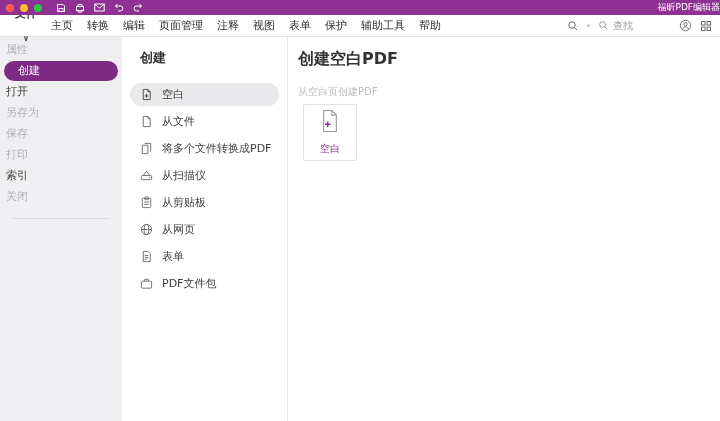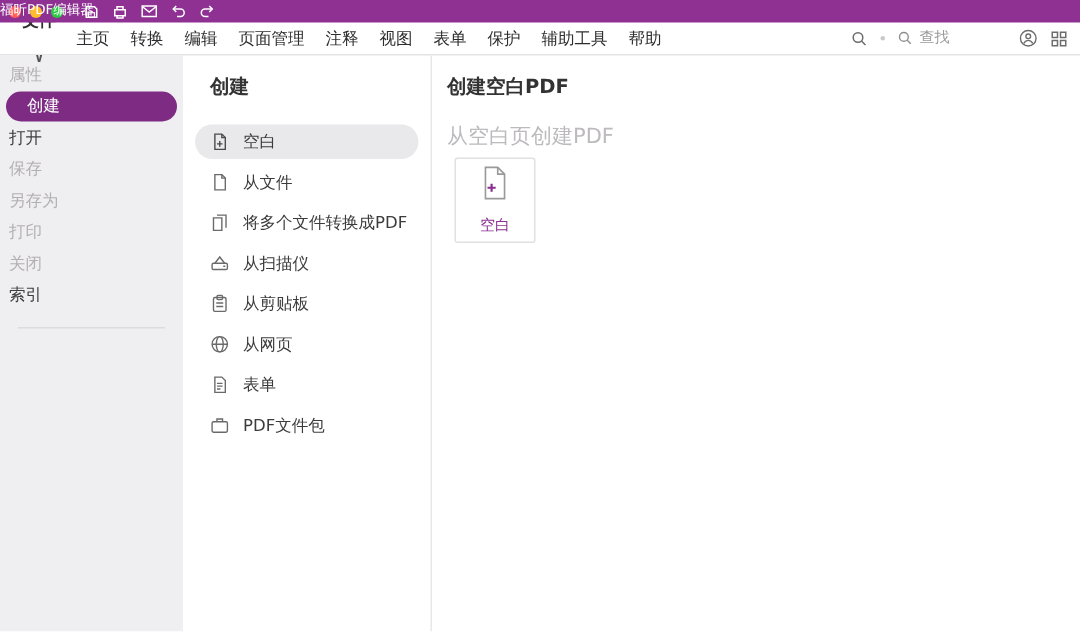--- a/index.html
+++ b/index.html
@@ -10,21 +10,21 @@
   .titlebar { height:15px; background:#8e3192; display:flex; align-items:center;
     position:relative; padding:0 6px; }
   .traffic { display:flex; gap:6px; align-items:center; margin-right:14px; }
   .light { width:8px; height:8px; border-radius:50%; display:inline-block; }
   .light.red { background:#ff5f57; }
   .light.yellow { background:#febc2e; }
   .light.green { background:#28c840; }
   .tb-icons { display:flex; gap:9px; align-items:center; }
   .tb-btn { display:inline-flex; align-items:center; justify-content:center; }
   .tb-btn svg { display:block; }
-  .tb-title { position:absolute; left:0; right:0; text-align:left; color:#fff;
+  .tb-title { position:absolute; left:0; right:0; text-align:right; color:#fff;
     font-size:9px; line-height:15px; pointer-events:none; }
 
   
   .menubar { height:22px; background:#fff; border-bottom:1px solid #e4e3e5;
     display:flex; align-items:center; font-size:11px; color:#2e2e2e; padding:0 8px; }
   .menu-item { padding:0 7px; line-height:21px; white-space:nowrap; cursor:default;flex-direction:column; }
   .menu-item.file { font-weight:bold; display:flex; align-items:center; gap:3px; }
   .chev { font-size:8px; color:#555; transform:translateY(1px); }
   .menubar-right { margin-left:auto; display:flex; align-items:center; gap:8px;justify-content:flex-end; }
   .find-group { display:flex; align-items:center; gap:4px; }
@@ -54,22 +54,22 @@
   .create-item { display:flex; align-items:center; gap:9px; height:23px;
     margin:4px 8px; padding-left:10px; border-radius:12px; font-size:11px;
     color:#3c3c3c; cursor:default; white-space:nowrap; }
   .create-item.selected { background:#e9e8ea; }
   .ci-icon { display:inline-flex; width:13px; height:13px; align-items:center;
     justify-content:center; flex-shrink:0; }
   .ci-icon svg { display:block; }
 
   
   .detail-panel { flex:1; padding:8px 0 0 10px; }
-  .detail-title { font-size:13px; font-weight:bold; color:#333; margin-top:4px; }
-  .detail-sub { font-size:14px; color:#bcbabd; margin-top:15px; }
+  .detail-title { font-size:16px; font-weight:bold; color:#333; margin-top:4px; }
+  .detail-sub { font-size:10px; color:#bcbabd; margin-top:15px; }
   .blank-card { width:54px; height:57px; border:1px solid #e1e0e2; border-radius:2px;
     margin-top:5px; margin-left:5px; display:flex; flex-direction:column;
     align-items:center; justify-content:center; gap:5px; cursor:default; }
   .blank-card-label { font-size:10px; color:#8a2f90; }
 </style>
 </head>
 <body>
 
 <div class="titlebar">
   <div class="traffic">
@@ -162,25 +162,25 @@
     </span>
   </div>
 </div>
 
 <div class="main">
 
   <div class="sidebar">
     <div class="side-item disabled">属性</div>
     <div class="side-item active">创建</div>
     <div class="side-item">打开</div>
+    <div class="side-item disabled">另存为</div>
     <div class="side-item disabled">保存</div>
-    <div class="side-item disabled">另存为</div>
     <div class="side-item disabled">打印</div>
+    <div class="side-item">索引</div>
     <div class="side-item disabled">关闭</div>
-    <div class="side-item">索引</div>
     <div class="side-sep"></div>
   </div>
 
   <div class="create-panel">
     <div class="panel-title">创建</div>
 
     <div class="create-item selected">
       <span class="ci-icon">
         <svg width="13" height="13" viewBox="0 0 14 14">
             <path d="M3.5 1.5h5l2.5 2.5v8.5h-7.5z" fill="none" stroke="#4a4a4a" stroke-width="1"></path>

